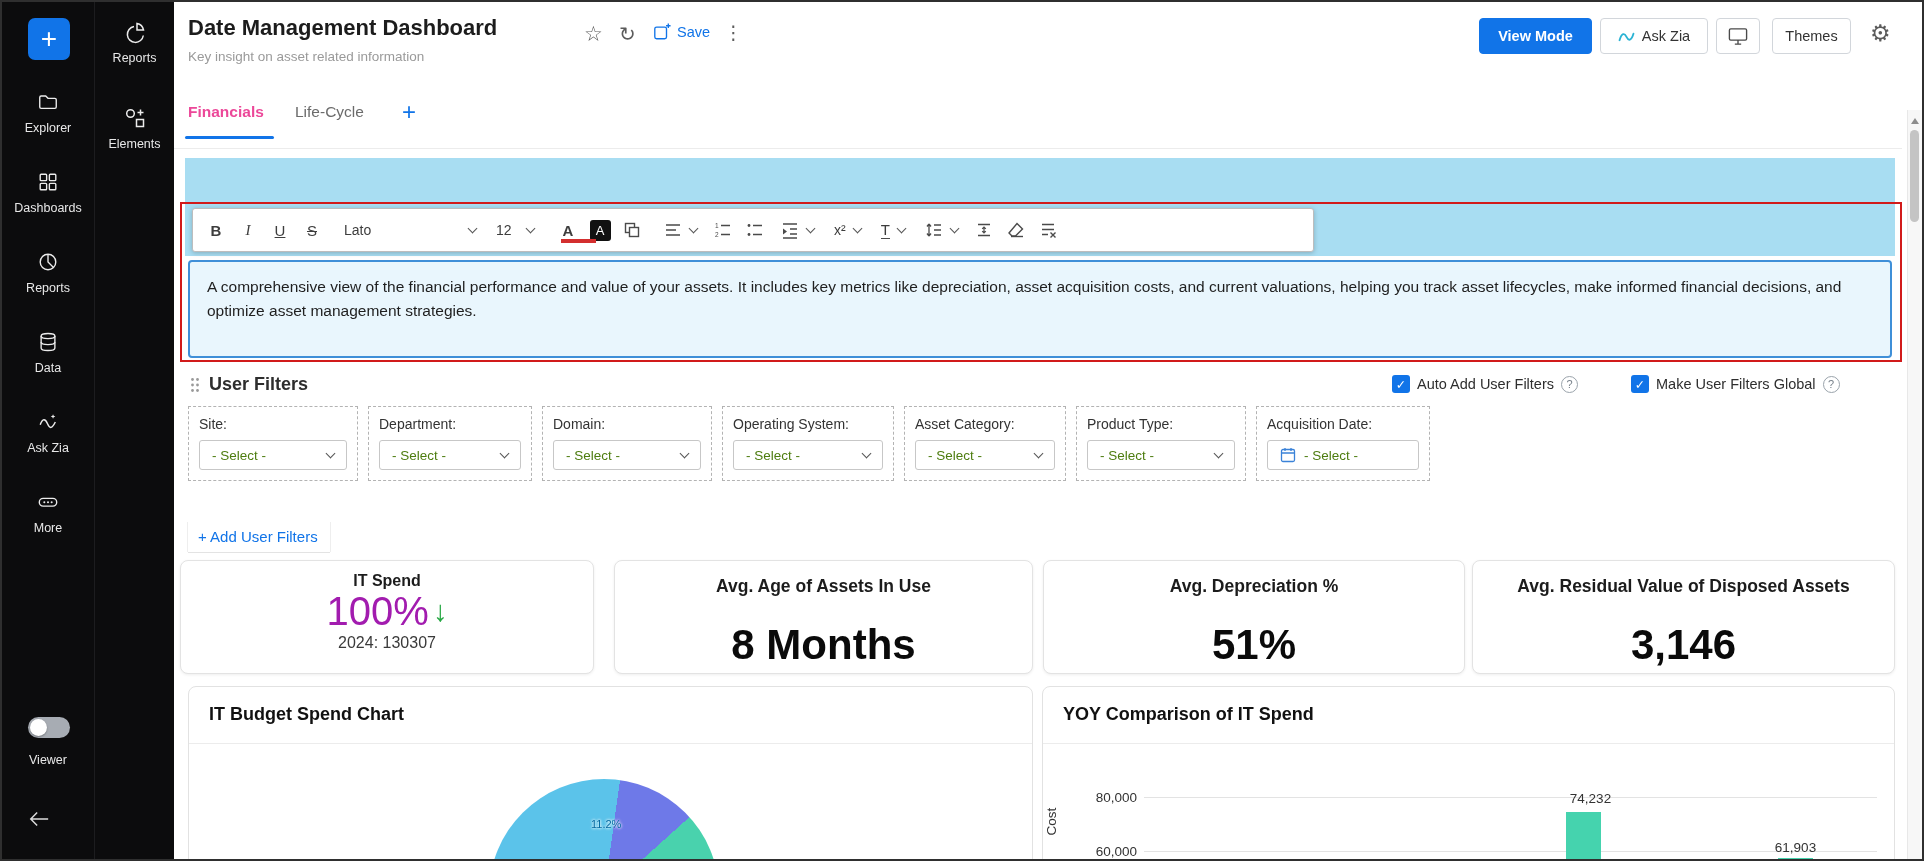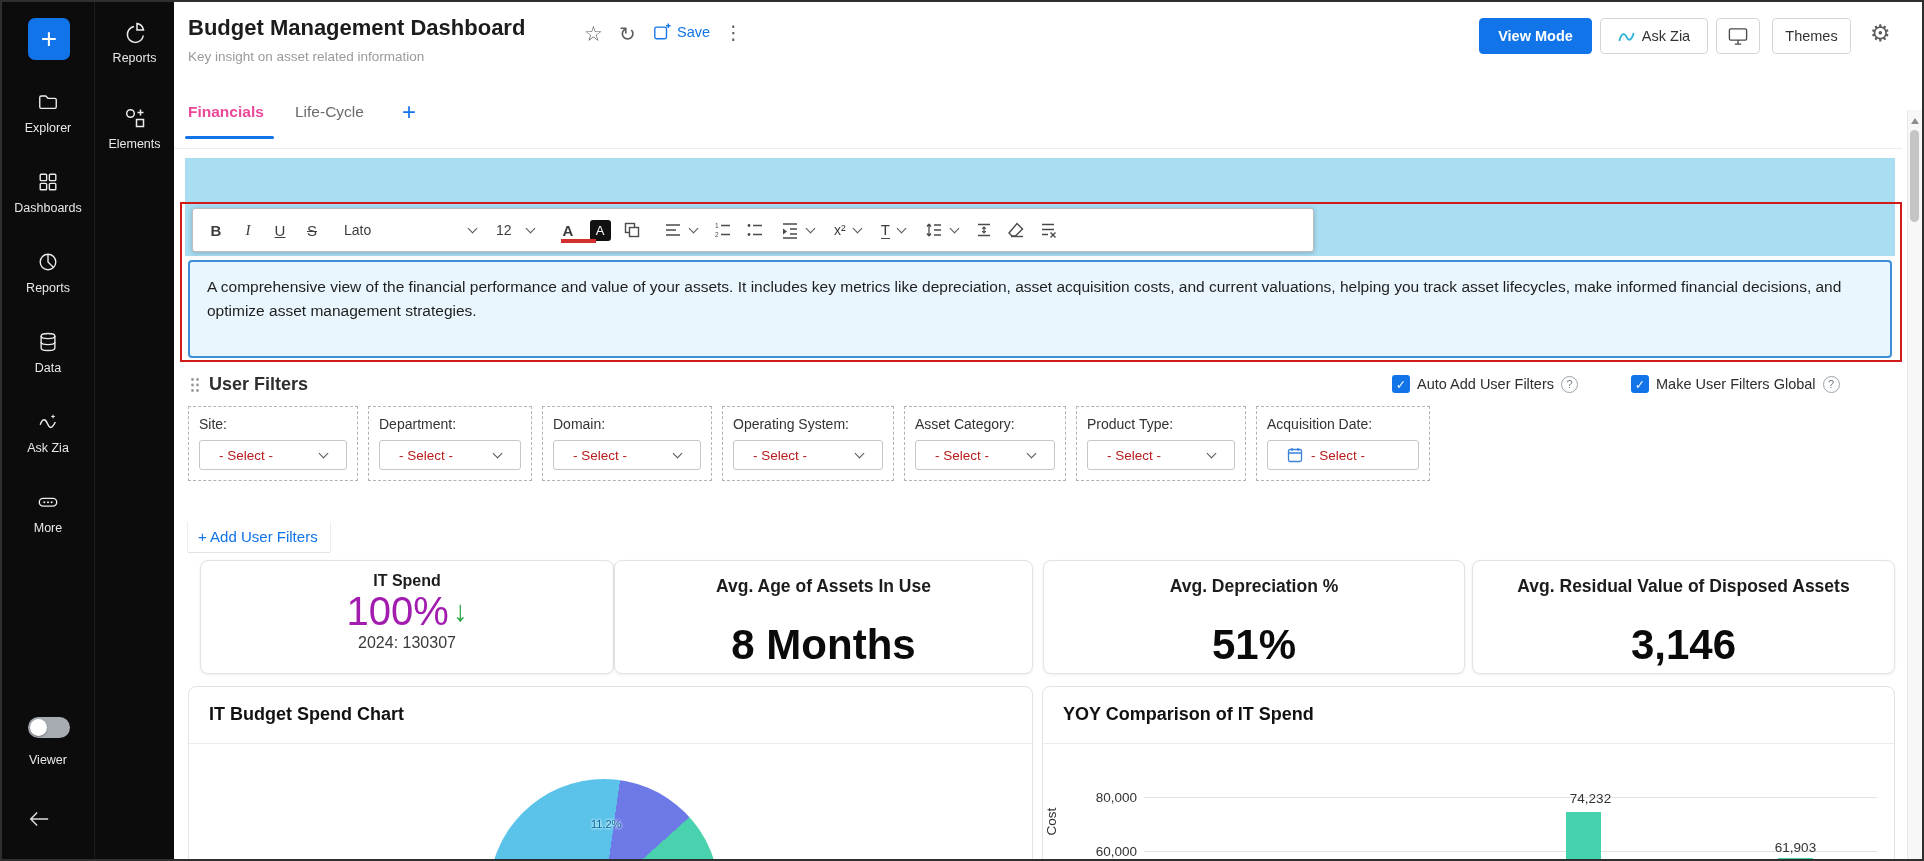--- a/index.html
+++ b/index.html
@@ -58,21 +58,21 @@
   .ufhead{position:absolute;left:188px;top:372px;display:flex;align-items:center;gap:9px}
   .uftitle{font-size:18px;font-weight:700;color:#2e2e2e}
   .cbgroup{position:absolute;top:373px;display:flex;align-items:center;gap:7px;cursor:pointer}
   .cbox{width:18px;height:18px;background:#1174e8;border-radius:3px;color:#fff;font-size:12.5px;font-weight:700;display:flex;align-items:center;justify-content:center}
   .cblabel{font-size:14.5px;color:#2e2e2e}
   .help{width:17px;height:17px;border:1px solid #9aa3ab;border-radius:50%;color:#77808a;font-size:11px;display:flex;align-items:center;justify-content:center;cursor:pointer}
   .frow{position:absolute;left:186px;top:404px;display:flex;gap:10px;align-items:flex-start}
   .ffield{border:1px dashed #b3b3b3;background:#fff;padding:9px 10px 10px 10px}
   .flabel{font-size:14px;color:#333;margin-bottom:8px}
   .fselect{height:30px;border:1px solid #c7c7c7;border-radius:3px;background:#fff;display:flex;align-items:center;justify-content:space-between;
-           padding:0 19px;font-size:13.5px;color:#b91c1c;cursor:pointer;gap:8px}
+           padding:0 12px;font-size:13.5px;color:#4d7c0f;cursor:pointer;gap:8px}
   .addlink{position:absolute;left:186px;top:520px;padding:6px 12px 7px 10px;background:#fff;color:#1174e8;font-size:15px;cursor:pointer;
            box-shadow:0 1px 0 #e3e3e3, 1px 0 0 #eee, -1px 0 0 #eee}
   
   .kcard{position:absolute;top:558px;height:114px;background:#fff;border:1px solid #e3e3e3;border-radius:8px;
          box-shadow:0 1px 3px rgba(0,0,0,.07);display:flex;flex-direction:column;align-items:center;cursor:pointer}
   .ktitle{font-size:16px;font-weight:700;color:#1c1c1c;margin-top:11px}
   .ktitle2{font-size:17.5px;font-weight:600;color:#1c1c1c;margin-top:15px}
   .kval{font-size:40px;font-weight:400;color:#a21caf;line-height:1.05}
   .kvalrow{display:flex;align-items:center;gap:4px}
   .karrow{font-size:29px;font-weight:700;color:#27a844;line-height:1}
@@ -201,21 +201,21 @@
       <span class="rlabel">Elements</span>
     </div>
 
     <div class="minitoggle" style="left:115px;top:812px">
       <span class="knob"></span>
       <span class="off">OFF</span>
     </div>
     <div class="rlabel abs" style="left:92px;width:80px;top:839px;text-align:center">Grid</div>
   </aside>
 
-  <div class="apptitle">Budget Management Dashboard</div>
+  <div class="apptitle">Date Management Dashboard</div>
   <div class="appsub">Key insight on asset related information</div>
 
   <span class="hicon" style="left:582px;top:20px;font-size:21px">☆</span>
   <span class="hicon" style="left:617px;top:20px;font-size:20px">↻</span>
 
   <div class="saveline" style="left:651px;top:21px">
     <span>
       <svg width="18" height="18" viewBox="0 0 20 20" fill="none" stroke="#1174e8" stroke-width="1.5">
           <rect x="2" y="4.5" width="13" height="13" rx="2"></rect>
           <path d="M14.5 3h5M17 .5v5"></path>
@@ -438,21 +438,21 @@
               <path d="M1.5 6h13M5 1v3M11 1v3" stroke="#3b82d8" stroke-width="1.3"></path>
             </svg>
         </span>
         <span>- Select -</span>
       </div>
     </div>
   </div>
 
   <div class="addlink">+ Add User Filters</div>
 
-  <div class="kcard" style="left:198px;width:414px">
+  <div class="kcard" style="left:178px;width:414px">
     <div class="ktitle">IT Spend</div>
     <div class="kvalrow">
       <span class="kval">100%</span>
       <span class="karrow">↓</span>
     </div>
     <div class="kfoot">2024: 130307</div>
   </div>
 
   <div class="kcard" style="left:612px;width:419px">
     <div class="ktitle2">Avg. Age of Assets In Use</div>

